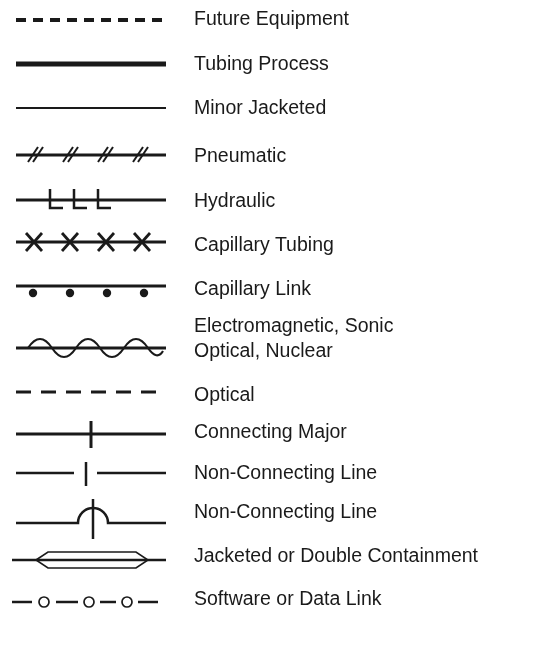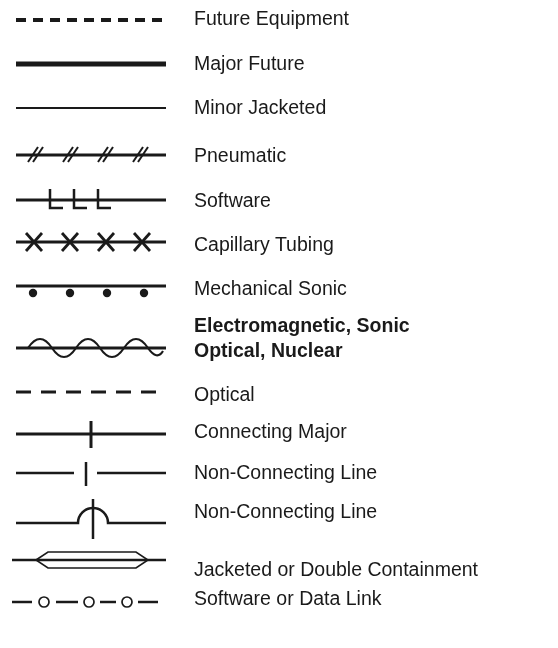--- a/index.html
+++ b/index.html
@@ -29,40 +29,39 @@
     position: absolute;
     left: 194px;
     color: #1a1a1a;
     font-size: 19.5px;
     line-height: 23px;
     white-space: pre;
     font-family: "Liberation Sans", sans-serif;
   }
   .label.two-line {
     line-height: 25px;
-    font-weight: bold;
   }
 </style>
 </head>
 <body>
 
 <div id="page">
 
   <div class="row" style="top:0">
     <svg class="sym" width="558" height="45">
       <line x1="16" y1="20" x2="166" y2="20" stroke="#1a1a1a" stroke-width="4" stroke-dasharray="10 7"></line>
     </svg>
     <div class="label" style="top:7px">Future Equipment</div>
   </div>
 
   <div class="row" style="top:45px">
     <svg class="sym" width="558" height="44">
       <line x1="16" y1="19" x2="166" y2="19" stroke="#1a1a1a" stroke-width="5"></line>
     </svg>
-    <div class="label" style="top:7px">Major Future</div>
+    <div class="label" style="top:7px">Tubing Process</div>
   </div>
 
   <div class="row" style="top:89px">
     <svg class="sym" width="558" height="45">
       <line x1="16" y1="19" x2="166" y2="19" stroke="#1a1a1a" stroke-width="2"></line>
     </svg>
     <div class="label" style="top:7px">Minor Jacketed</div>
   </div>
 
   <div class="row" style="top:134px">
@@ -84,21 +83,21 @@
 
   <div class="row" style="top:179px">
     <svg class="sym" width="558" height="42">
       <line x1="16" y1="21" x2="166" y2="21" stroke="#1a1a1a" stroke-width="3"></line>
       <g stroke="#1a1a1a" stroke-width="2.5" fill="none">
         <path d="M 50 10 L 50 29 L 63 29"></path>
         <path d="M 74 10 L 74 29 L 87 29"></path>
         <path d="M 98 10 L 98 29 L 111 29"></path>
       </g>
     </svg>
-    <div class="label" style="top:10px">Software</div>
+    <div class="label" style="top:10px">Hydraulic</div>
   </div>
 
   <div class="row" style="top:221px">
     <svg class="sym" width="558" height="44">
       <line x1="16" y1="21" x2="166" y2="21" stroke="#1a1a1a" stroke-width="3"></line>
       <g stroke="#1a1a1a" stroke-width="2.8">
         <line x1="26" y1="12" x2="42" y2="30"></line>
           <line x1="42" y1="12" x2="26" y2="30"></line>
         <line x1="62" y1="12" x2="78" y2="30"></line>
           <line x1="78" y1="12" x2="62" y2="30"></line>
@@ -114,21 +113,21 @@
   <div class="row" style="top:265px">
     <svg class="sym" width="558" height="46">
       <line x1="16" y1="21" x2="166" y2="21" stroke="#1a1a1a" stroke-width="3"></line>
       <g fill="#1a1a1a">
         <circle cx="33" cy="28" r="4.2"></circle>
         <circle cx="70" cy="28" r="4.2"></circle>
         <circle cx="107" cy="28" r="4.2"></circle>
         <circle cx="144" cy="28" r="4.2"></circle>
       </g>
     </svg>
-    <div class="label" style="top:12px">Mechanical Sonic</div>
+    <div class="label" style="top:12px">Capillary Link</div>
   </div>
 
   <div class="row" style="top:311px">
     <svg class="sym" width="558" height="60">
       <line x1="16" y1="37" x2="166" y2="37" stroke="#1a1a1a" stroke-width="3"></line>
       <path d="M 28 37 Q 40 19 52 37 Q 64 55 76 37 Q 88 19 100 37 Q 112 55 124 37 Q 136 19 148 37 Q 157 50 163 40" stroke="#1a1a1a" stroke-width="2.2" fill="none"></path>
     </svg>
     <div class="label two-line" style="top:2px">Electromagnetic, Sonic</div>
     <div class="label two-line" style="top:27px">Optical, Nuclear</div>
   </div>
@@ -163,21 +162,21 @@
       <line x1="93" y1="3" x2="93" y2="43" stroke="#1a1a1a" stroke-width="2.5"></line>
     </svg>
     <div class="label" style="top:4px">Non-Connecting Line</div>
   </div>
 
   <div class="row" style="top:542px">
     <svg class="sym" width="558" height="42">
       <line x1="12" y1="18" x2="166" y2="18" stroke="#1a1a1a" stroke-width="2.5"></line>
       <polygon points="36,18 48,10 136,10 148,18 136,26 48,26" fill="none" stroke="#1a1a1a" stroke-width="1.6"></polygon>
     </svg>
-    <div class="label" style="top:16px">Jacketed or Double Containment</div>
+    <div class="label" style="top:2px">Jacketed or Double Containment</div>
   </div>
 
   <div class="row" style="top:584px">
     <svg class="sym" width="558" height="42">
       <g stroke="#1a1a1a" stroke-width="2.5">
         <line x1="12" y1="18" x2="32" y2="18"></line>
         <line x1="56" y1="18" x2="78" y2="18"></line>
         <line x1="100" y1="18" x2="116" y2="18"></line>
         <line x1="138" y1="18" x2="158" y2="18"></line>
       </g>

